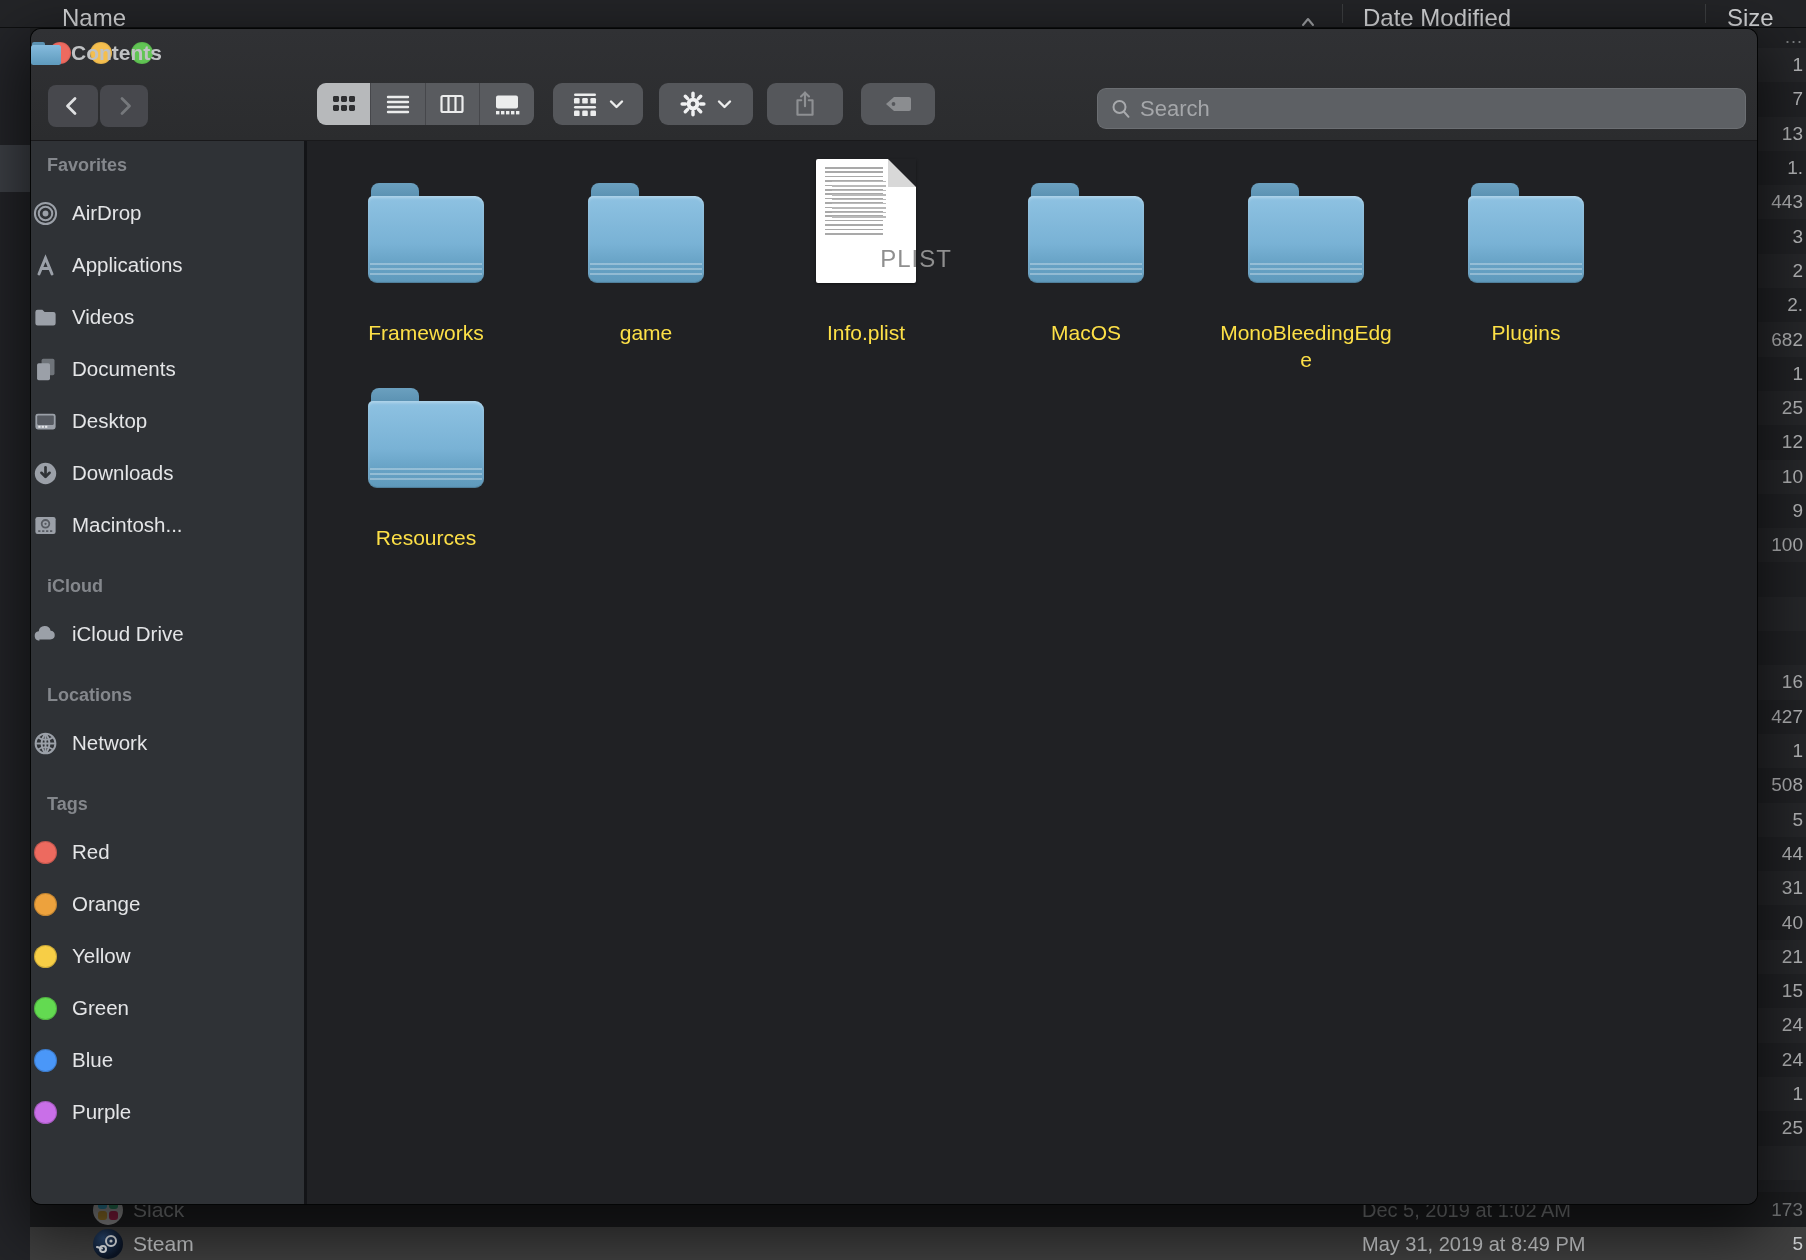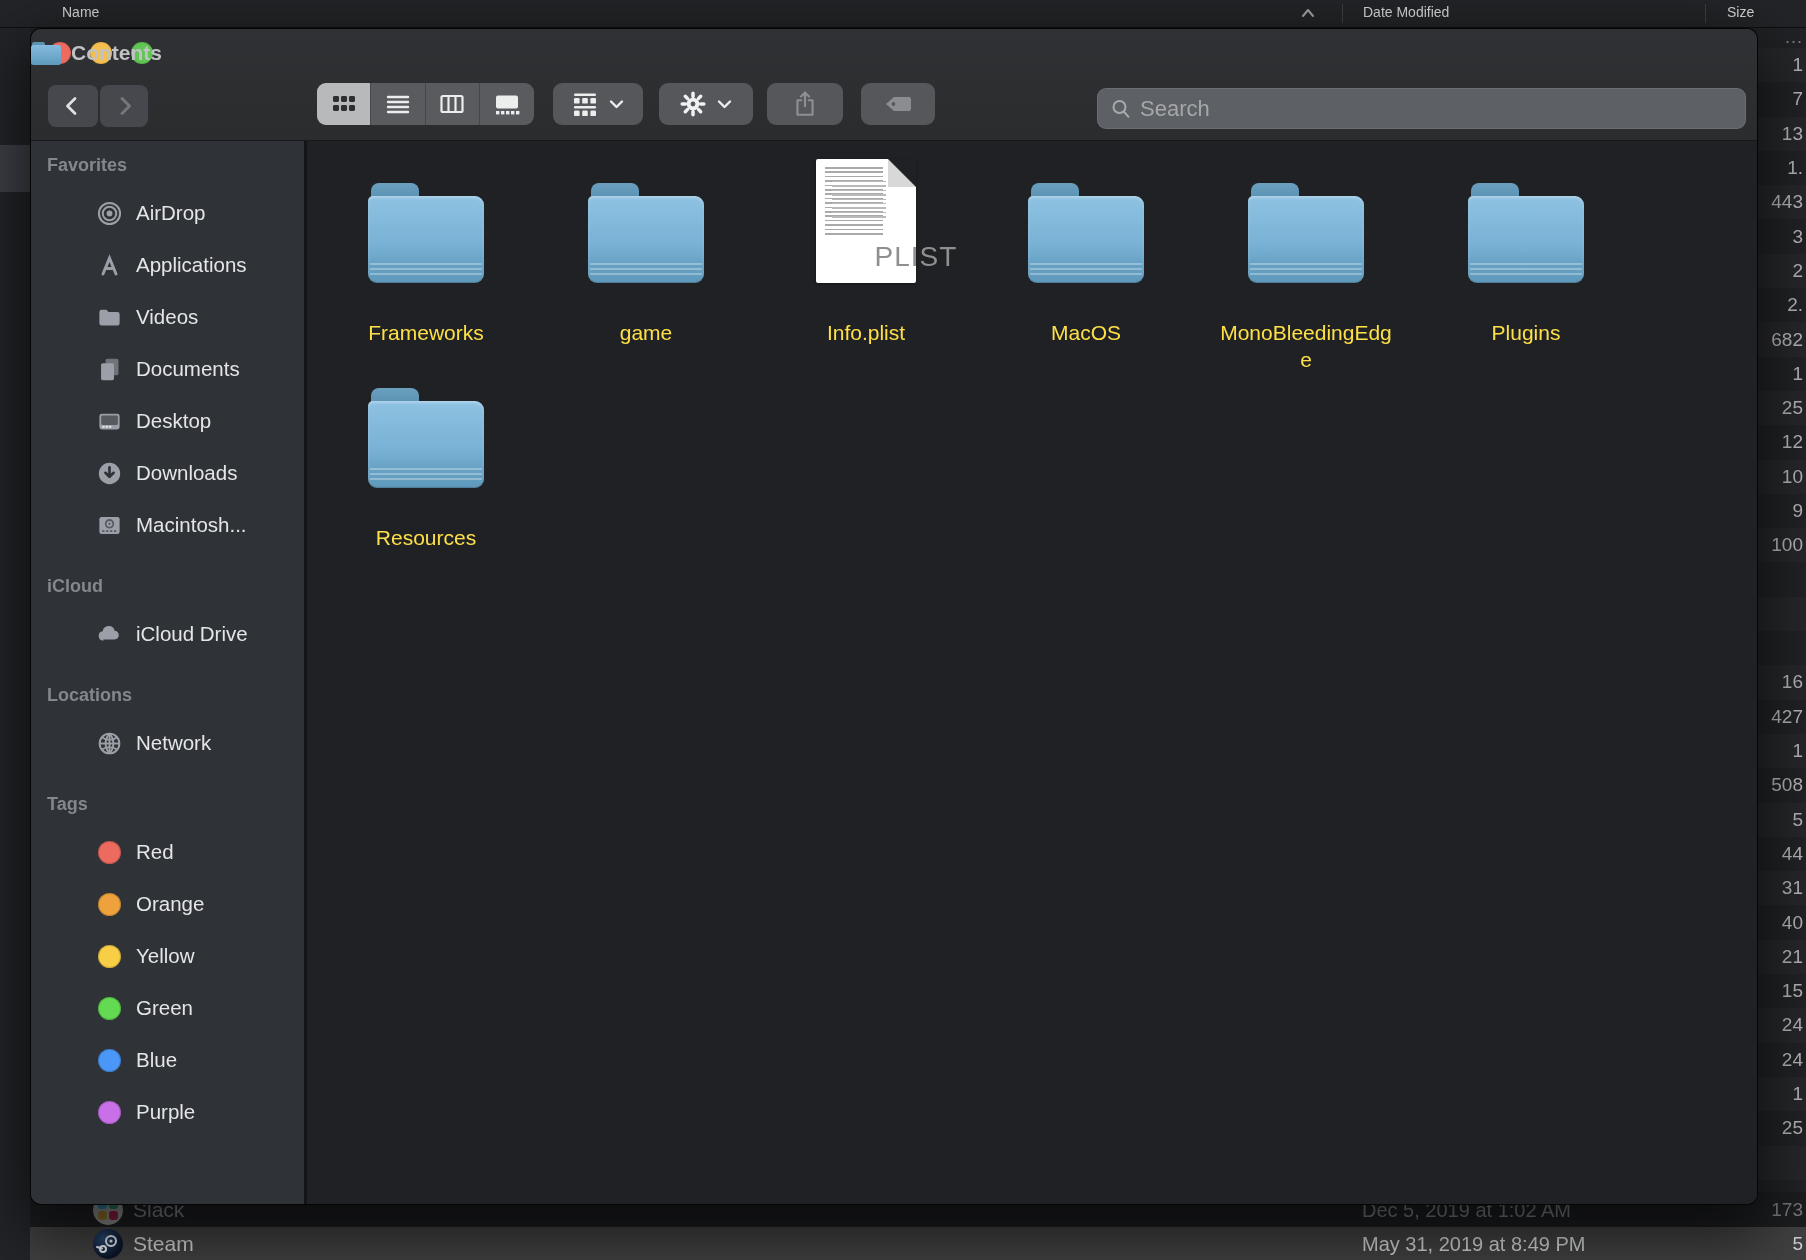--- a/index.html
+++ b/index.html
@@ -4,21 +4,21 @@
 <style>
   * { margin:0; padding:0; box-sizing:border-box; }
   html,body { width:1806px; height:1260px; overflow:hidden; background:#1f2022;
     font-family:"Liberation Sans","DejaVu Sans",sans-serif; -webkit-font-smoothing:antialiased; }
   .abs { position:absolute; }
 
   
   #bg-left-strip { left:0; top:0; width:30px; height:1260px; background:#232428; z-index:1; }
   #bg-left-sel   { left:0; top:145px; width:30px; height:47px; background:#3d4046; }
   #bg-header { left:0; top:0; width:1806px; height:28px; background:#232427;
-    border-bottom:1px solid #0e0f10; z-index:2; color:#d4d5d7; font-size:14px; }
+    border-bottom:1px solid #0e0f10; z-index:2; color:#d4d5d7; font-size:24px; }
   #bg-header .colname { position:absolute; top:4px; }
   .hdr-divider { position:absolute; top:4px; width:1px; height:19px; background:#3c3e40; }
   #bg-size-column { right:0; top:28px; width:48px; height:1232px; z-index:1; background:#212225; }
   .strip-row { width:48px; height:34.3px; display:flex; align-items:center; justify-content:flex-end;
     padding-right:3px; color:#b4b5b7; font-size:19px; }
   .strip-row.alt { background:#26272a; }
   .strip-row.clip { height:20px; overflow:hidden; align-items:flex-end; color:#7c7e80; }
   .bg-row { left:30px; width:1776px; z-index:1; color:#ced0d2; font-size:21px; }
   #row-slack { top:1192px; height:35px; background:#1c1d1f; }
   #row-steam { top:1227px; height:33px; background:#404040; }
@@ -59,21 +59,21 @@
   #search-field input { flex:1; background:transparent; border:none; outline:none; color:#d9dadc;
     font-size:22px; font-family:inherit; }
   #search-field input::placeholder { color:#a5a7aa; }
 
   
   #sidebar { left:0; top:112px; width:273px; bottom:0; background:#2f3236; overflow:hidden; }
   #sidebar-divider { left:273px; top:112px; width:3px; bottom:0; background:#131417; }
   .sb-section { margin-top:25px; }
   .sb-section:first-child { margin-top:14px; }
   .sb-hdr { height:26px; margin-bottom:6px; padding-left:16px; color:#84878c; font-size:18px; font-weight:bold; }
-  .sb-item { height:52px; display:flex; align-items:center; padding-left:64px; gap:13px; cursor:default; }
+  .sb-item { height:52px; display:flex; align-items:center; gap:13px; cursor:default; }
   .sb-icon { width:28px; height:28px; display:flex; align-items:center; justify-content:center; flex:0 0 28px; }
   .sb-label { color:#e4e5e7; font-size:20.5px; white-space:nowrap; }
   .tag-dot { width:23px; height:23px; border-radius:50%; box-shadow:inset 0 0 0 1px rgba(0,0,0,.18); }
 
   
   #content { left:276px; top:112px; right:0; bottom:0; background:#202124; }
   .cell { position:absolute; width:220px; text-align:center; }
   .icon-box { height:132px; display:flex; align-items:flex-end; justify-content:center; }
   .label { display:inline-block; margin-top:36px; max-width:204px; color:#fde047; font-size:21px; line-height:27px; }
   .label.wrap { max-width:176px; overflow-wrap:anywhere; }
@@ -87,21 +87,21 @@
     background:repeating-linear-gradient(180deg, rgba(255,255,255,.3) 0 2px, transparent 2px 5px); }
   .plist-doc { position:relative; width:100px; height:124px; background:#ffffff; border-radius:2px;
     box-shadow:0 1px 3px rgba(0,0,0,.4); }
   .plist-doc .fold { position:absolute; right:0; top:0; width:0; height:0;
     border-left:28px solid #d8d8d8; border-top:28px solid #202124; }
   .plist-doc .code { position:absolute; left:9px; top:8px; width:58px; height:70px;
     background:repeating-linear-gradient(180deg,#a9a9a9 0 1.6px, transparent 1.6px 4.4px); }
   .plist-doc .code2 { position:absolute; left:16px; top:22px; width:54px; height:40px;
     background:repeating-linear-gradient(180deg,#b9b9b9 0 1.4px, transparent 1.4px 4.4px); }
   .plist-doc .badge { position:absolute; bottom:10px; width:100%; text-align:center; color:#8f8f8f;
-    font-size:28px; letter-spacing:1px; }
+    font-size:24px; letter-spacing:1px; }
 </style>
 </head>
 <body>
 
 <div class="abs" id="bg-left-strip">
   <div class="abs" id="bg-left-sel"></div>
 </div>
 
 <div class="abs" id="bg-header">
   <span class="colname" style="left:62px">Name</span>

